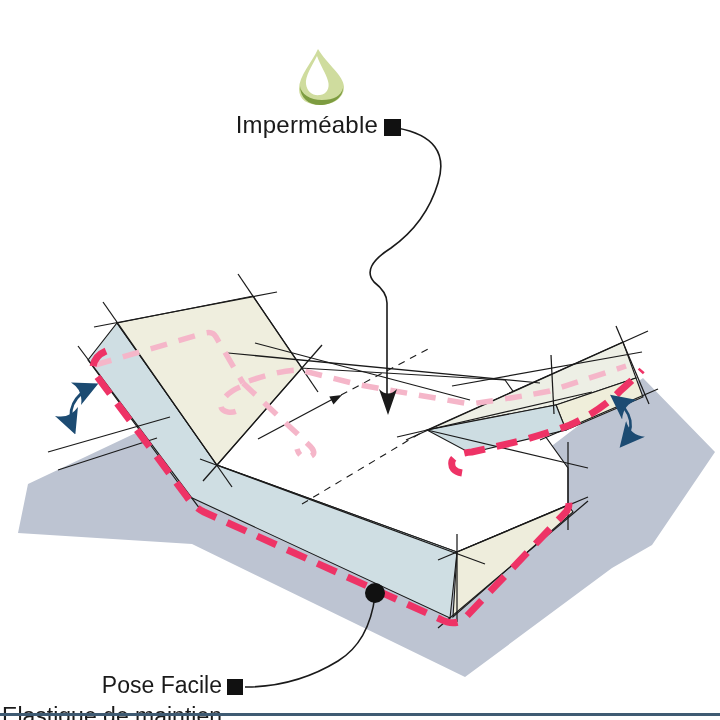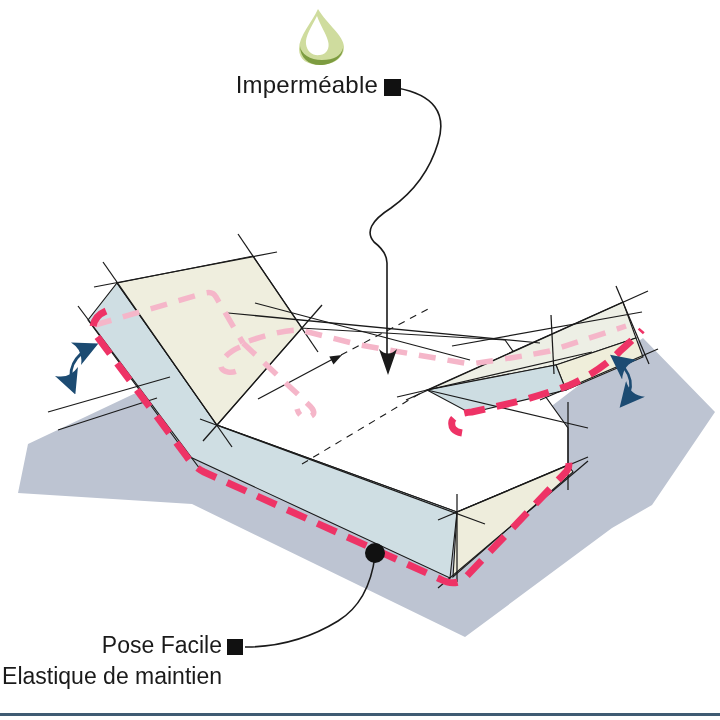--- a/index.html
+++ b/index.html
@@ -1,18 +1,18 @@
 <!DOCTYPE html>
 <html><head>
 <meta charset="utf-8">
 <style>
   html,body{margin:0;padding:0;background:#ffffff;}
   body{width:720px;height:720px;position:relative;overflow:hidden;
        font-family:"Liberation Sans", sans-serif;color:#1a1a1a;}
-  .stage{position:absolute;inset:0;}
+  .stage{position:absolute;inset:0;margin-top:40px;}
   svg{position:absolute;left:0;top:0;}
   .label{position:absolute;color:#1a1a1a;}
   .label-waterproof{left:180px;top:71px;width:198px;text-align:right;
        font-size:24px;letter-spacing:.2px;}
   .label-elastic{left:0px;top:630px;width:222px;text-align:right;
        font-size:23px;line-height:31px;}
   .marker-square{position:absolute;background:#111;}
   .sq-waterproof{left:384px;top:79px;width:17px;height:17px;}
   .sq-elastic{left:227px;top:639px;width:16px;height:16px;}
   .bottom-rule{position:absolute;left:0;bottom:4px;width:720px;height:3px;

